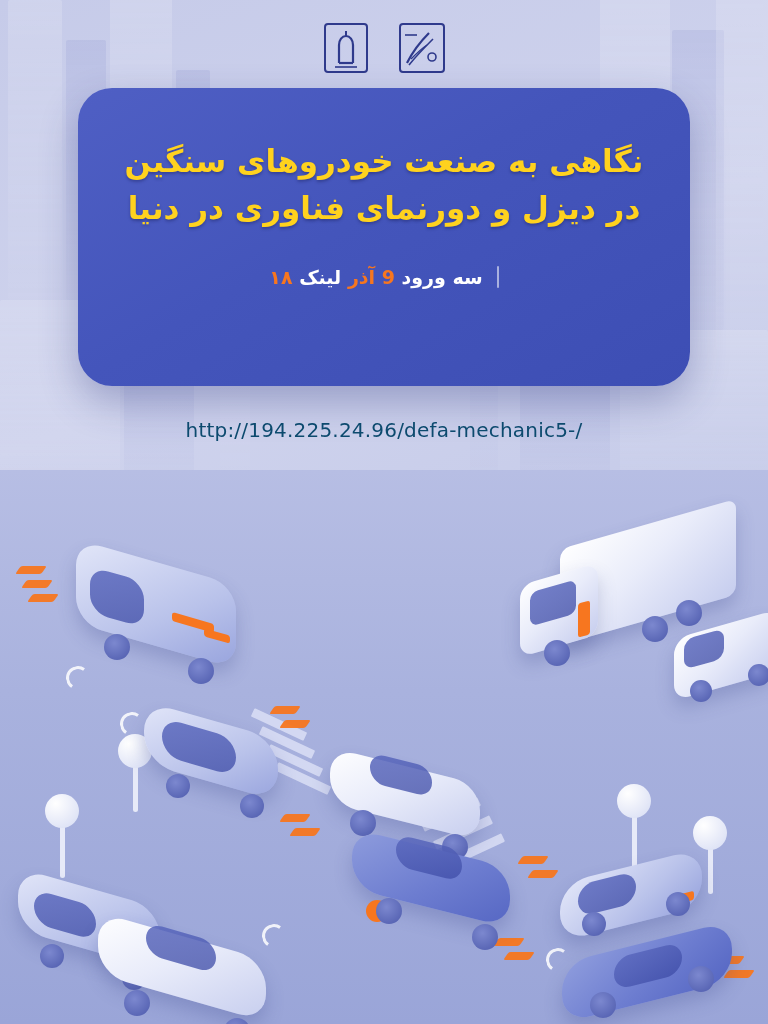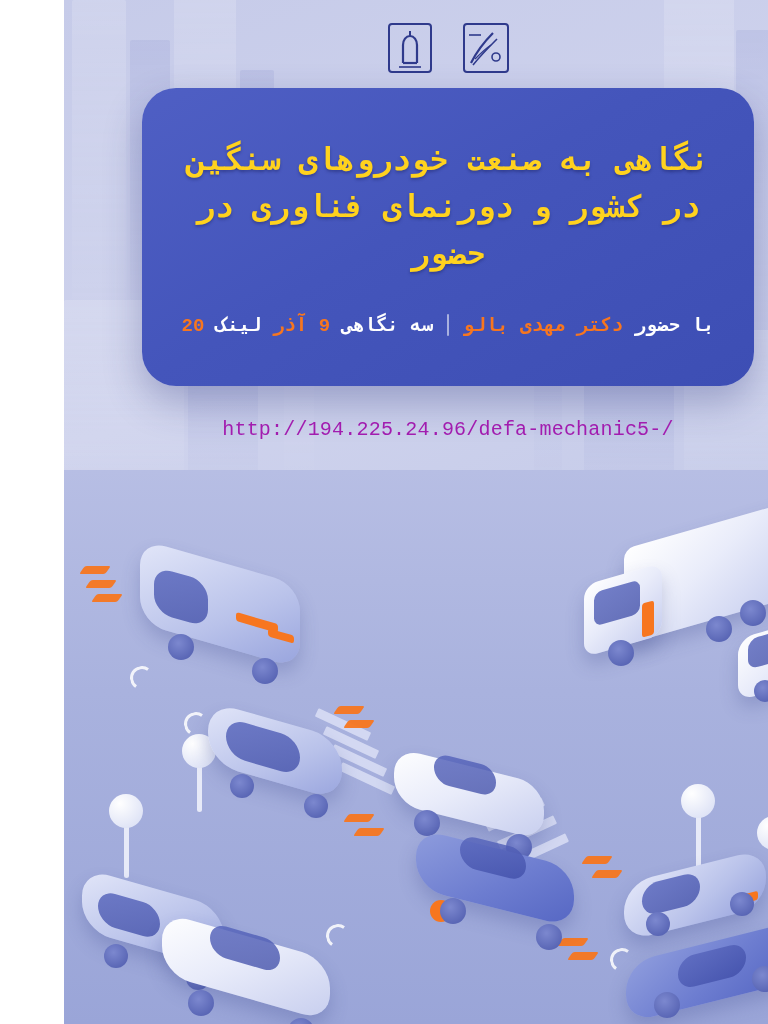--- a/index.html
+++ b/index.html
@@ -3,24 +3,23 @@
 <meta charset="utf-8">
 <style>
   * { margin:0; padding:0; box-sizing:border-box; }
   html, body {
     width:768px; height:1024px;
     font-family:"DejaVu Sans", sans-serif;
     overflow:hidden;
   }
   .poster {
     position:relative;
-    width:704px; height:1024px;
+    width:768px; height:1024px;
     background:#c9ceeb;
     overflow:hidden;
-    font-family:Liberation Mono, monospace;
   }
 
   
   .bg-base {
     position:absolute; inset:0;
     background:linear-gradient(160deg,#c6cbe9 0%,#cfd3ed 35%,#c3c9e8 65%,#b9c0e4 100%);
   }
   .bg-buildings { position:absolute; left:0; top:0; width:768px; height:520px; opacity:.55; }
   .bld {
     position:absolute;
@@ -134,21 +133,21 @@
     line-height:1.7;
   }
 
   
   .linkblock {
     position:absolute; left:0; top:418px; width:768px;
     text-align:center; color:#3b4594;
   }
   .link-label { font-size:16px; margin-bottom:8px; color:#3d478f; }
   .link-url {
-    font-size:20px; color:#a21caf; direction:ltr; letter-spacing:.2px;
+    font-size:20px; color:#0c4a6e; direction:ltr; letter-spacing:.2px;
   }
 </style>
 </head>
 <body>
 
 <div class="poster">
 
   <div class="bg-base"></div>
 
   <div class="bg-buildings">
@@ -307,34 +306,30 @@
         <path d="M15 40 h14" stroke="#2f3a8c" stroke-width="2.2"></path>
         <path d="M22 13 v-5" stroke="#2f3a8c" stroke-width="2"></path>
         <path d="M11 44 h22" stroke="#2f3a8c" stroke-width="1.6"></path>
       </svg>
     </div>
   </div>
 
   <div class="card">
     <h1 class="title">
       <span>نگاهی به صنعت خودروهای سنگین</span>
-      <span class="l2">در کشور و دورنمای فناوری در حضور</span>
+      <span class="l2">در دیزل و دورنمای فناوری در دنیا</span>
     </h1>
 
     <div class="meta">
-      <span class="guest">
-        <span>با حضور</span>
-        <span class="name">دکتر مهدی بالو</span>
-      </span>
       <span class="divider"></span>
       <span class="date">
-        <span>سه نگاهی</span>
+        <span>سه ورود</span>
         <span class="hl">9 آذر</span>
         <span>لینک</span>
-        <span class="hl">20</span>
+        <span class="hl">۱۸</span>
       </span>
     </div>
 
   </div>
 
   <div class="linkblock">
     <div class="link-url">http://194.225.24.96/defa-mechanic5-/</div>
   </div>
 
 </div>

